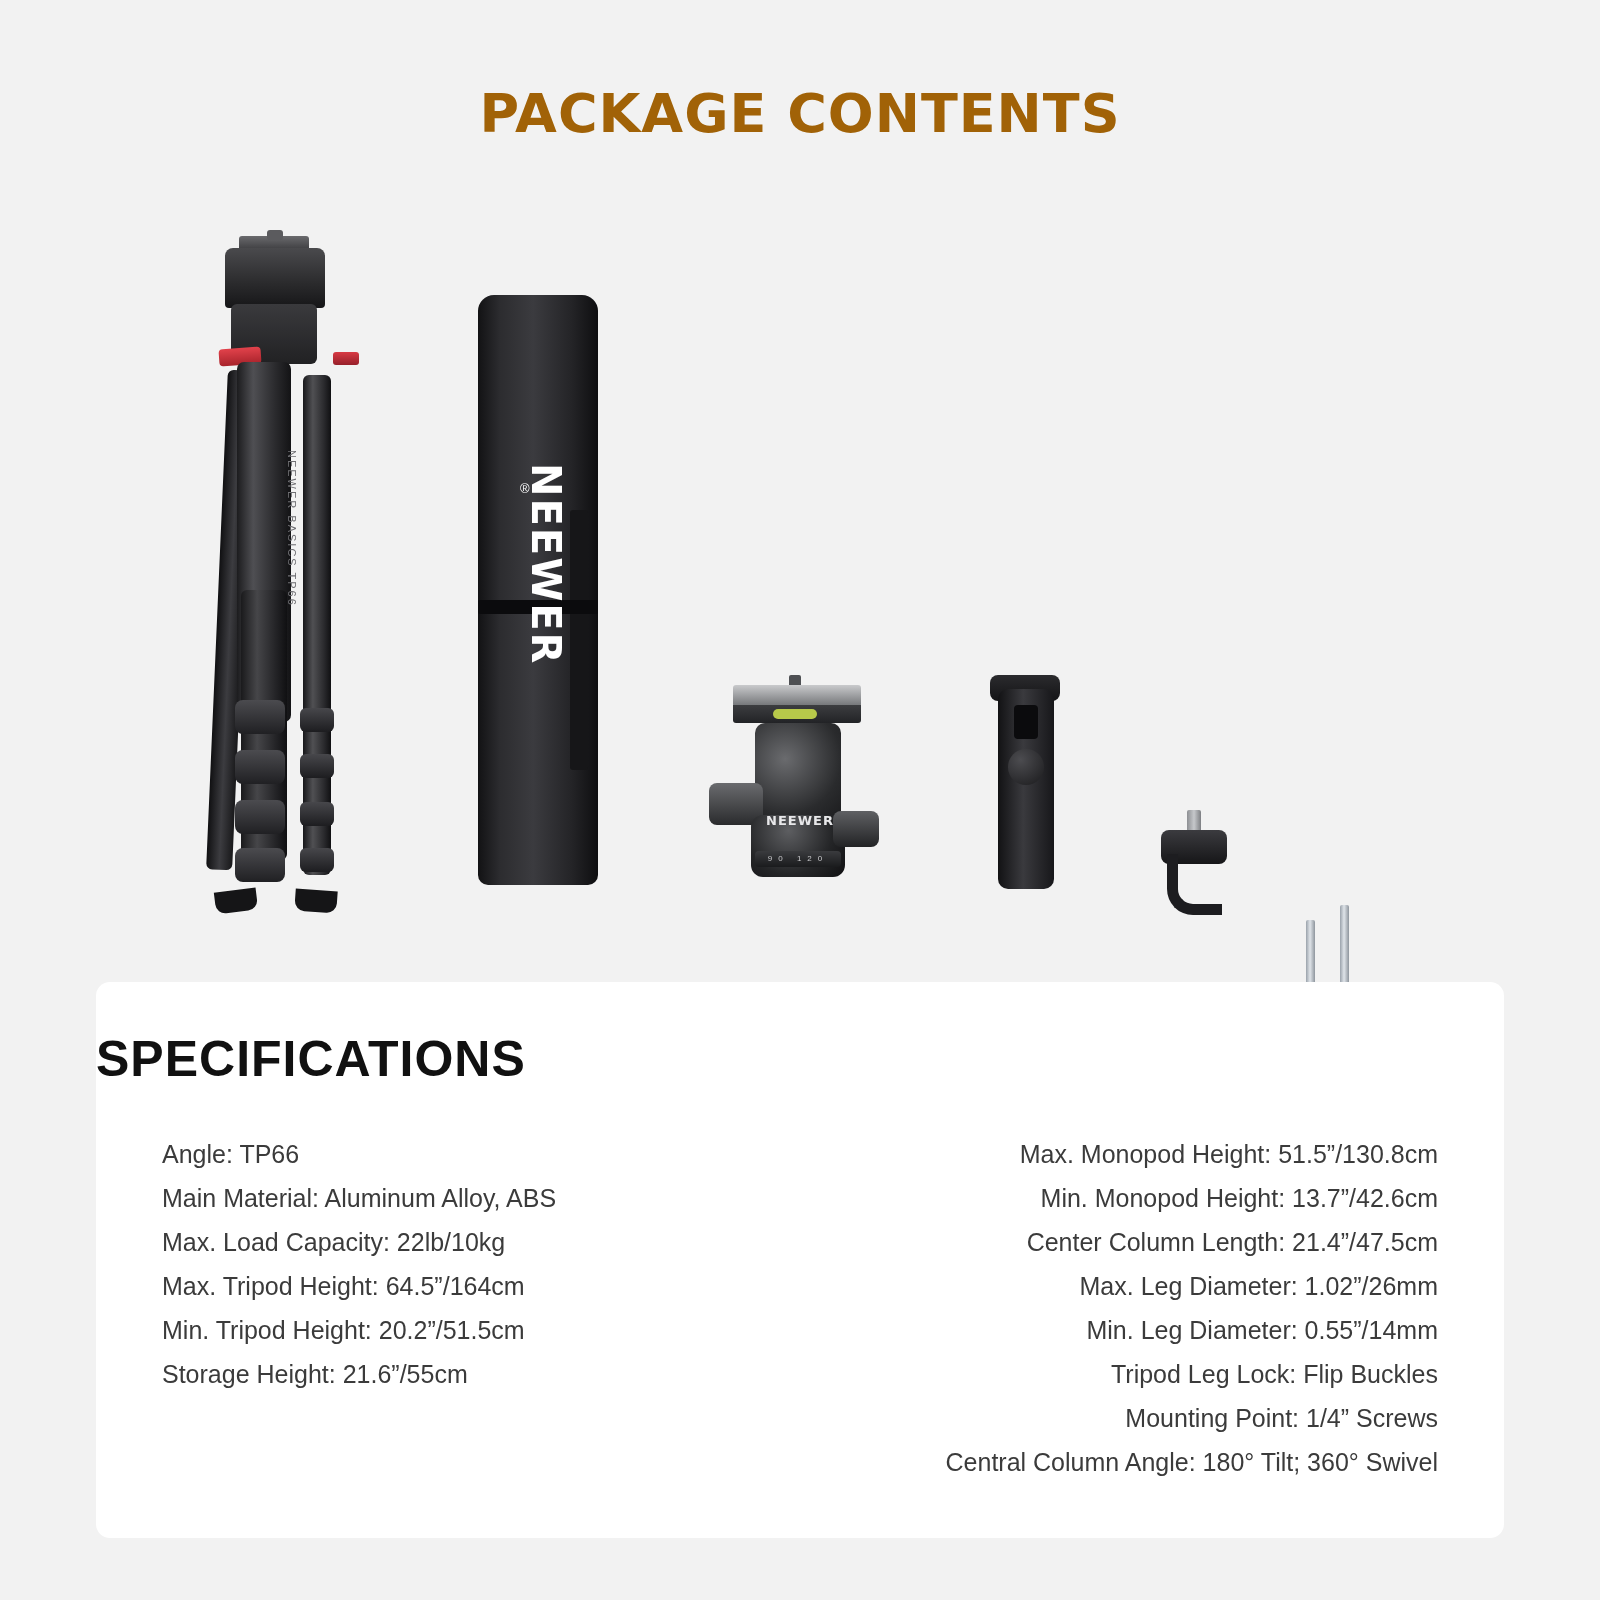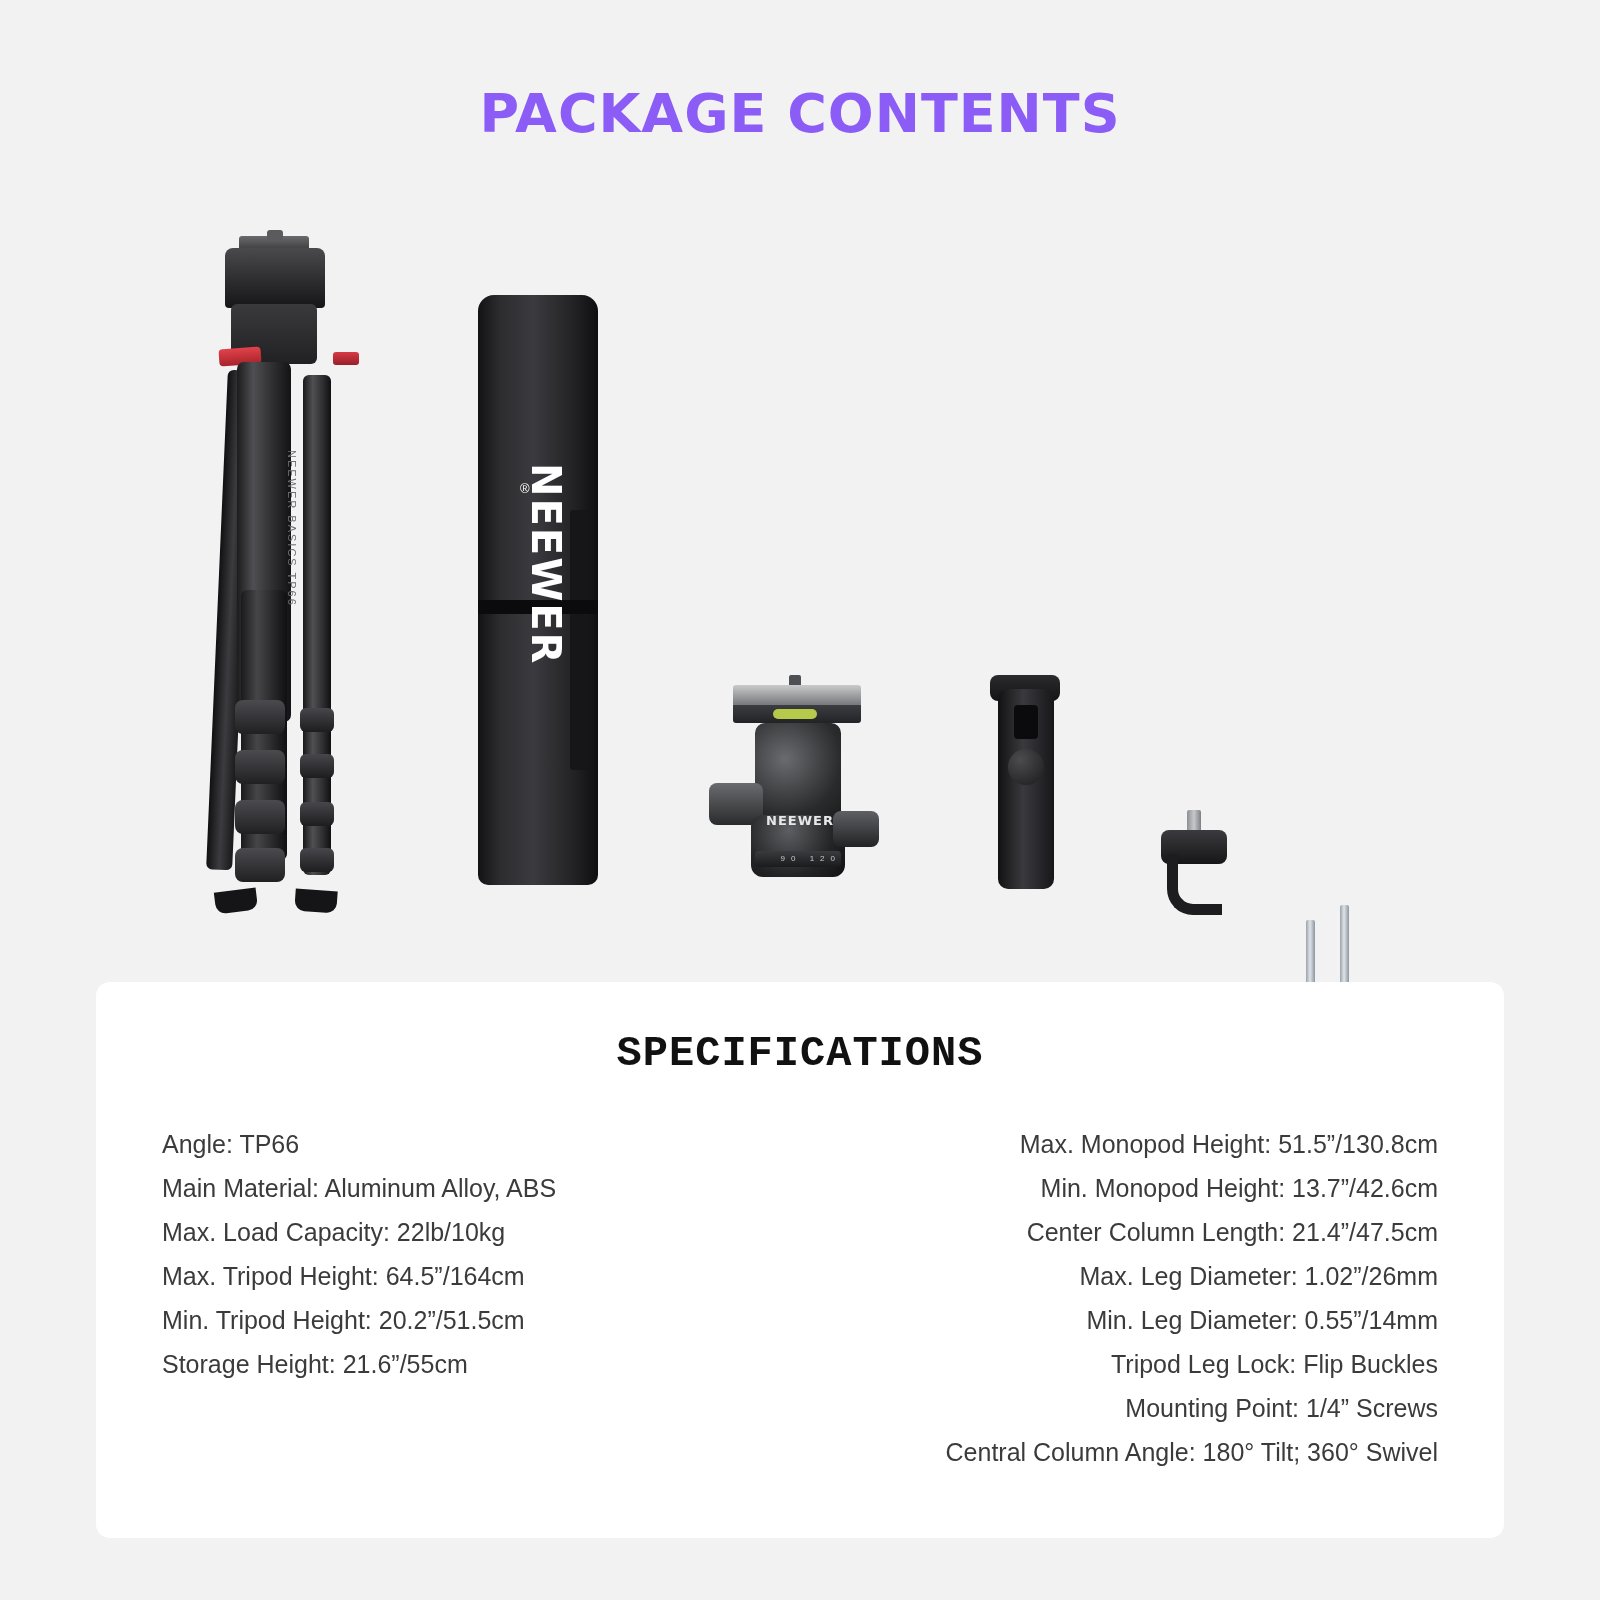--- a/index.html
+++ b/index.html
@@ -18,21 +18,21 @@
   
   .page-title {
     position: absolute;
     top: 82px;
     left: 0;
     width: 100%;
     text-align: center;
     font-size: 54px;
     font-weight: bold;
     letter-spacing: 1px;
-    color: #8b5cf6;
+    color: #a16207;
     font-family: "DejaVu Sans", sans-serif;
   }
 
   
   .gallery {
     position: absolute;
     top: 210px;
     left: 0;
     width: 1600px;
     height: 760px;
@@ -261,21 +261,21 @@
   }
   .bh-base {
     position: absolute; left: 46px; top: 150px; width: 94px; height: 62px;
     background: radial-gradient(circle at 40% 25%, #5d5e61 0%, #242527 60%, #101012 100%);
     border-radius: 12px;
   }
   .bh-dial {
     position: absolute; left: 50px; top: 186px; width: 86px; height: 16px;
     background: linear-gradient(180deg,#3a3b3e,#1a1b1d);
     border-radius: 4px;
-    color: #c9c9cc; font-size: 8px; text-align: right; line-height: 16px; letter-spacing: 6px;
+    color: #c9c9cc; font-size: 8px; text-align: center; line-height: 16px; letter-spacing: 6px;
   }
   .bh-knob-l {
     position: absolute; left: 4px; top: 118px; width: 54px; height: 42px;
     background: linear-gradient(180deg,#6a6b6e,#2a2b2d);
     border-radius: 8px;
   }
   .bh-knob-r {
     position: absolute; left: 128px; top: 146px; width: 46px; height: 36px;
     background: linear-gradient(180deg,#5f6063,#222325);
     border-radius: 8px;
@@ -344,26 +344,25 @@
     position: absolute;
     left: 96px;
     top: 982px;
     width: 1408px;
     height: 556px;
     background: #ffffff;
     border-radius: 14px;
   }
   .spec-title {
     margin-top: 48px;
-    text-align: center;
-    font-size: 42px;
+    font-size: 50px;
     font-weight: bold;
     color: #111;
     letter-spacing: 1px;
-    font-family: Liberation Mono, monospace;
+    font-family: Liberation Sans, sans-serif;
   }
   .spec-cols {
     display: flex;
     margin-top: 44px;
     padding: 0 66px;
     box-sizing: border-box;
   }
   .spec-col {
     width: 50%;
     box-sizing: border-box;

